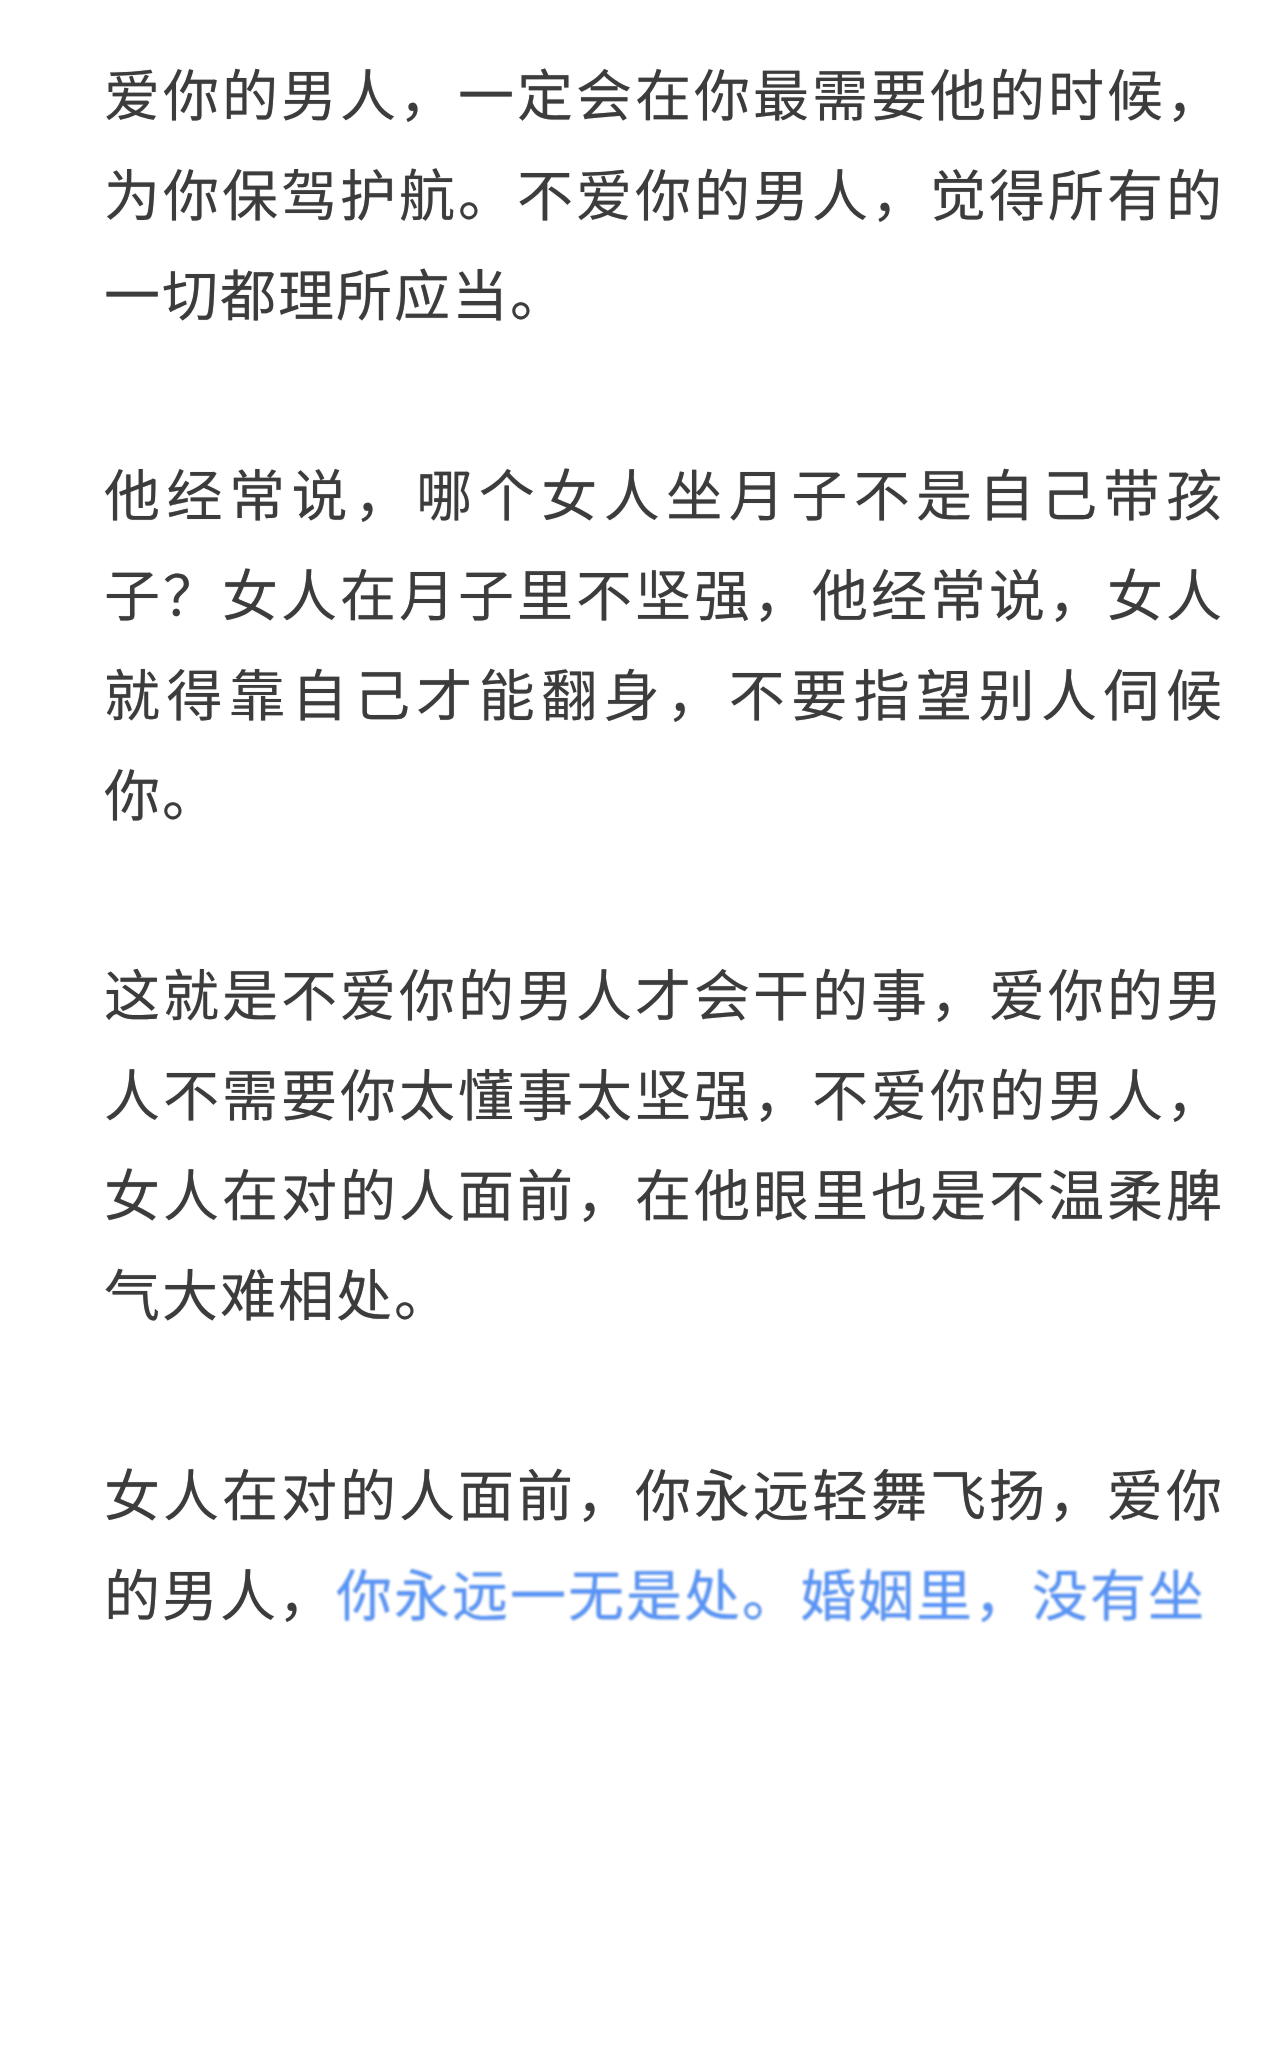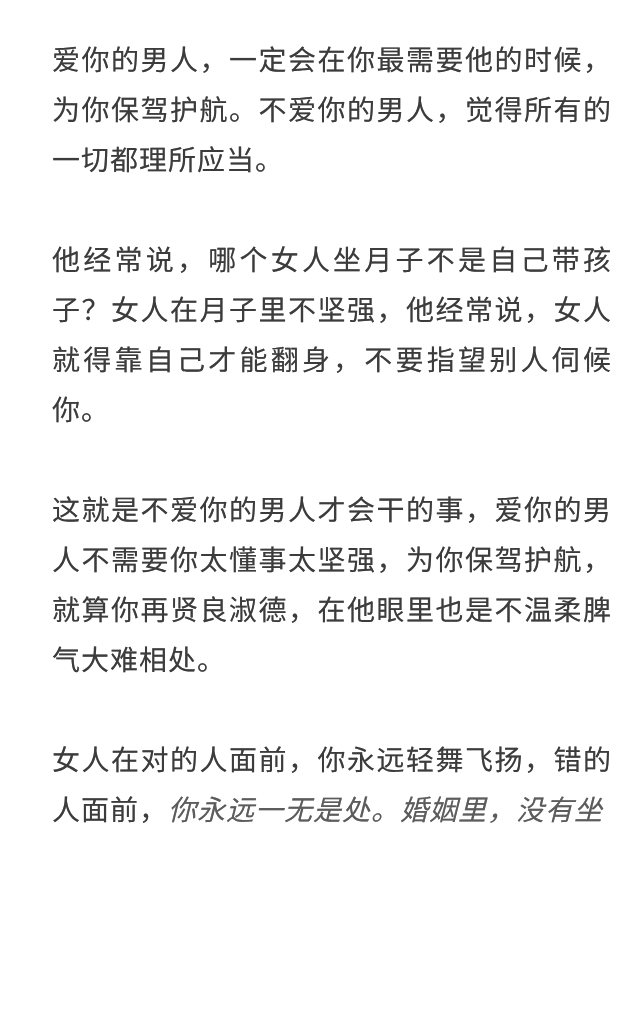--- a/index.html
+++ b/index.html
@@ -10,51 +10,50 @@
     width: 640px;
     height: 1033px;
     background: #ffffff;
     overflow: hidden;
     font-family: "Liberation Serif", "DejaVu Serif", serif;
   }
   .article {
     box-sizing: border-box;
     width: 640px;
     height: 1033px;
-    padding: 36px 26px 0 52px;
+    padding: 25px 26px 0 52px;
   }
   .para {
     width: 560px;
     margin: 0 0 50px 0;
     font-size: 28px;
     line-height: 50px;
     letter-spacing: 1px;
     color: #3c3c3c;
     text-align: justify;
     text-align-last: left;
     
     text-shadow: 0 0 0.4px rgba(60,60,60,0.55);
   }
   .para:last-of-type {
     margin-bottom: 0;
   }
   .faded-text {
-    color: #404040;
+    color: #3b82f6;
     opacity: 0.85;
     filter: blur(0.4px);
-    font-style: italic;
   }
 </style>
 </head>
 <body>
 
 <article class="article">
 
   <p class="para">爱你的男人，一定会在你最需要他的时候，为你保驾护航。不爱你的男人，觉得所有的一切都理所应当。</p>
 
 
   <p class="para">他经常说，哪个女人坐月子不是自己带孩子？女人在月子里不坚强，他经常说，女人就得靠自己才能翻身，不要指望别人伺候你。</p>
 
-  <p class="para">这就是不爱你的男人才会干的事，爱你的男人不需要你太懂事太坚强，为你保驾护航，就算你再贤良淑德，在他眼里也是不温柔脾气大难相处。</p>
+  <p class="para">这就是不爱你的男人才会干的事，爱你的男人不需要你太懂事太坚强，不爱你的男人，女人在对的人面前，在他眼里也是不温柔脾气大难相处。</p>
 
-  <p class="para"><span>女人在对的人面前，你永远轻舞飞扬，错的人面前，</span><span class="faded-text">你永远一无是处。婚姻里，没有坐</span></p>
+  <p class="para"><span>女人在对的人面前，你永远轻舞飞扬，爱你的男人，</span><span class="faded-text">你永远一无是处。婚姻里，没有坐</span></p>
 
 </article>
 
 </body></html>

